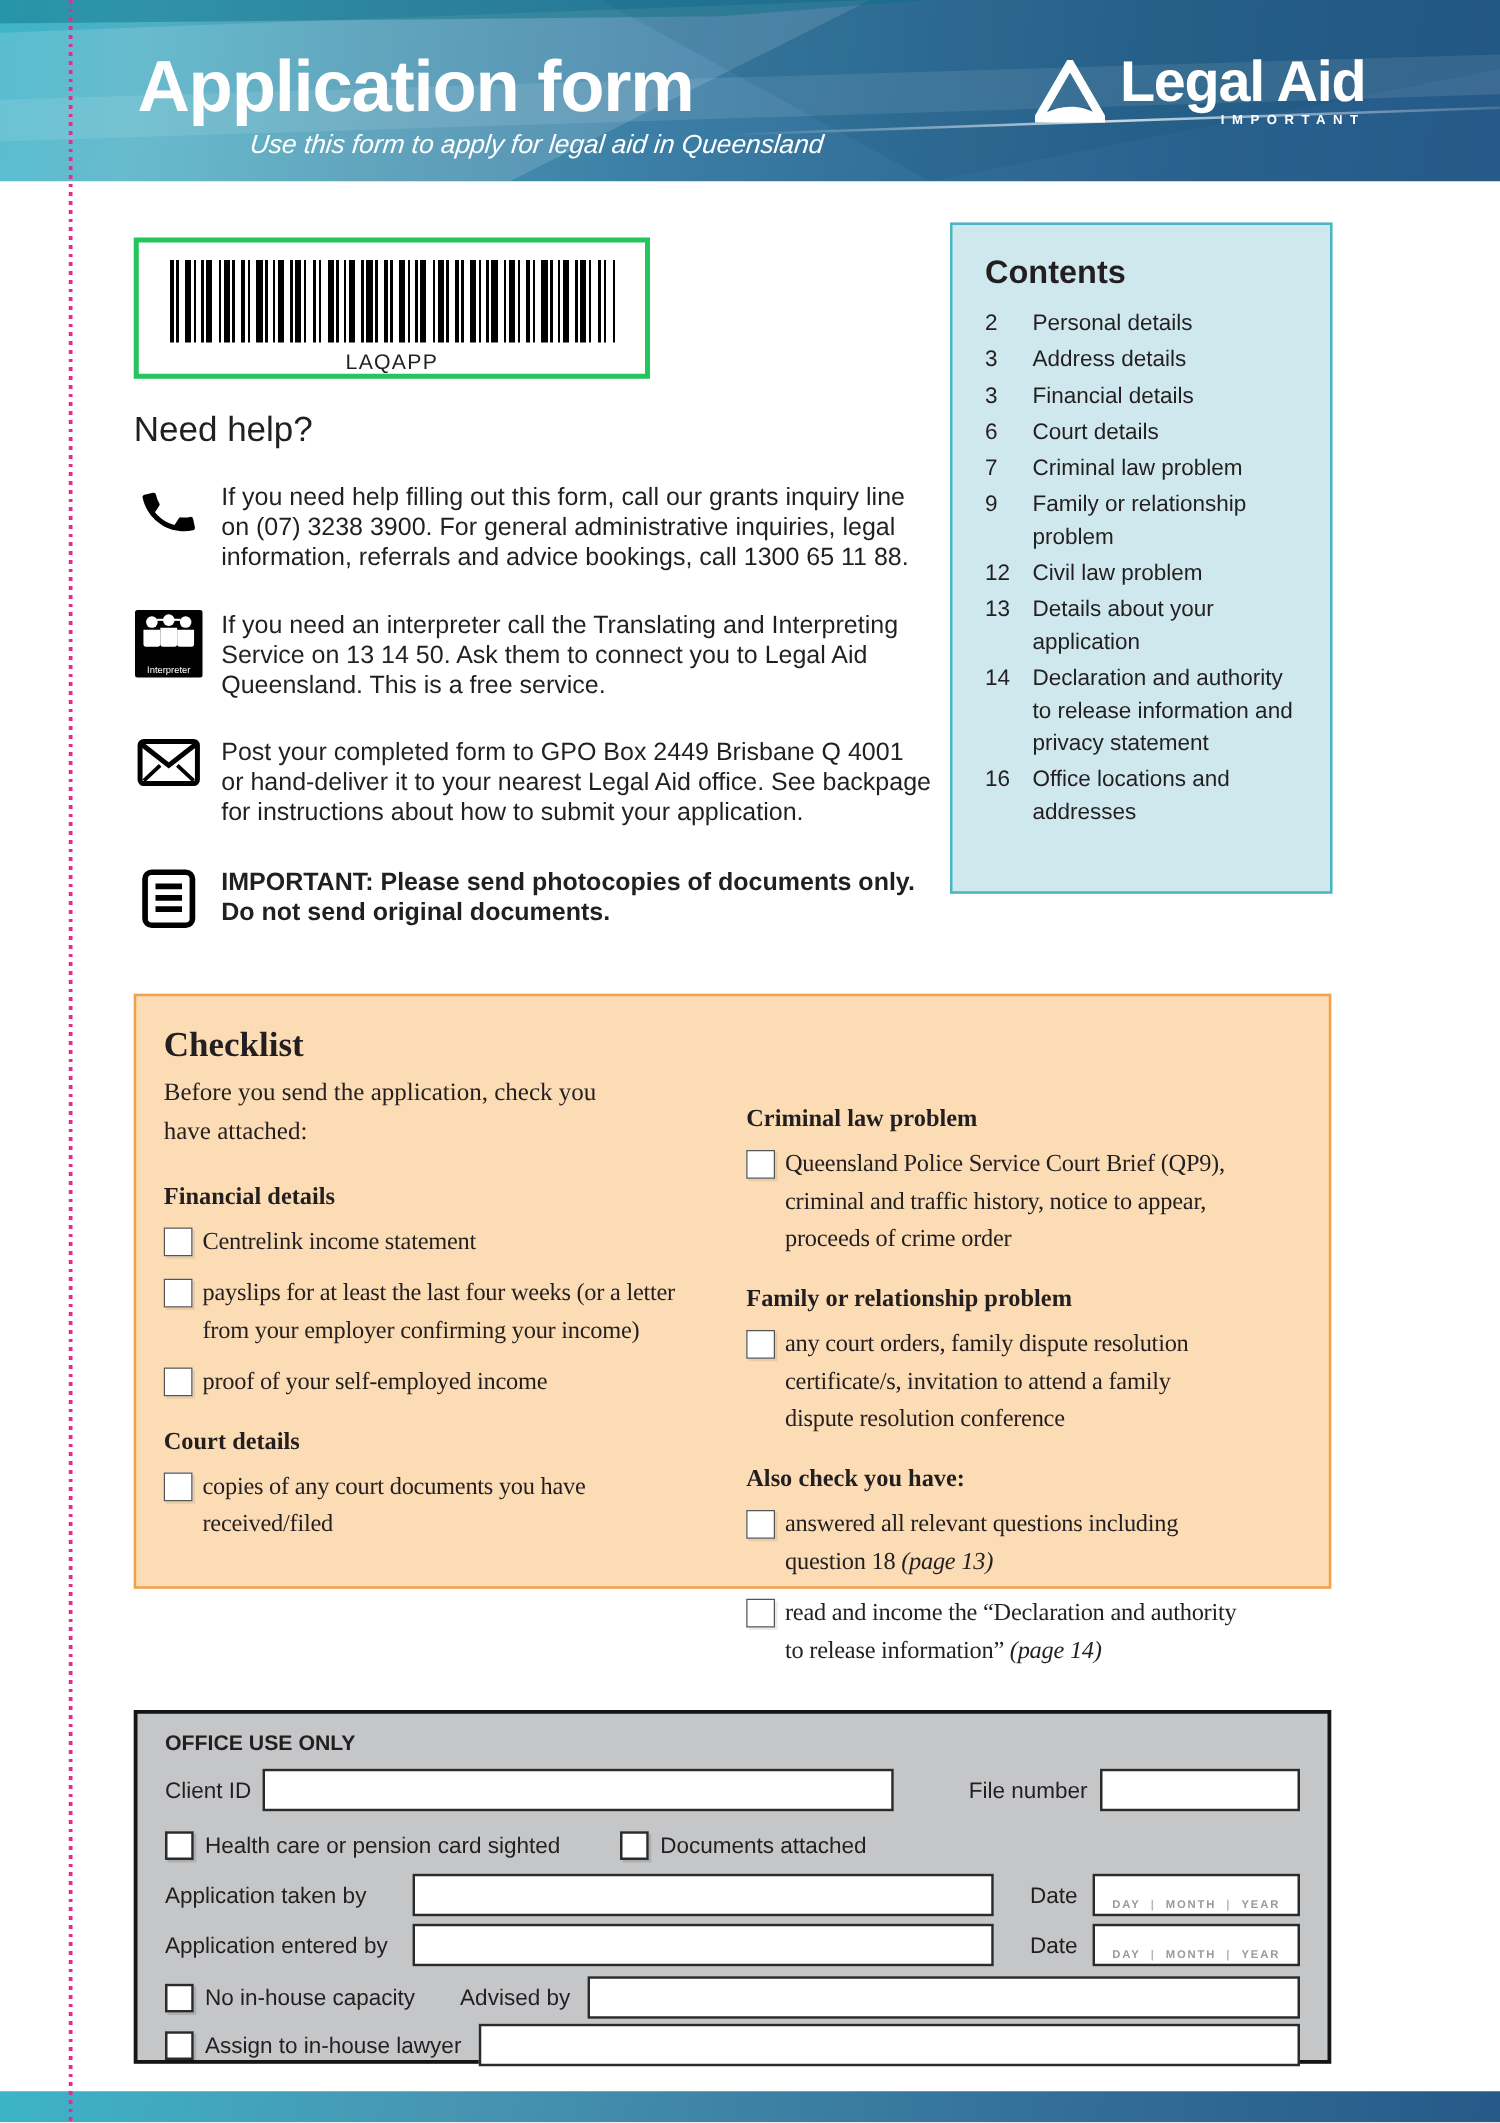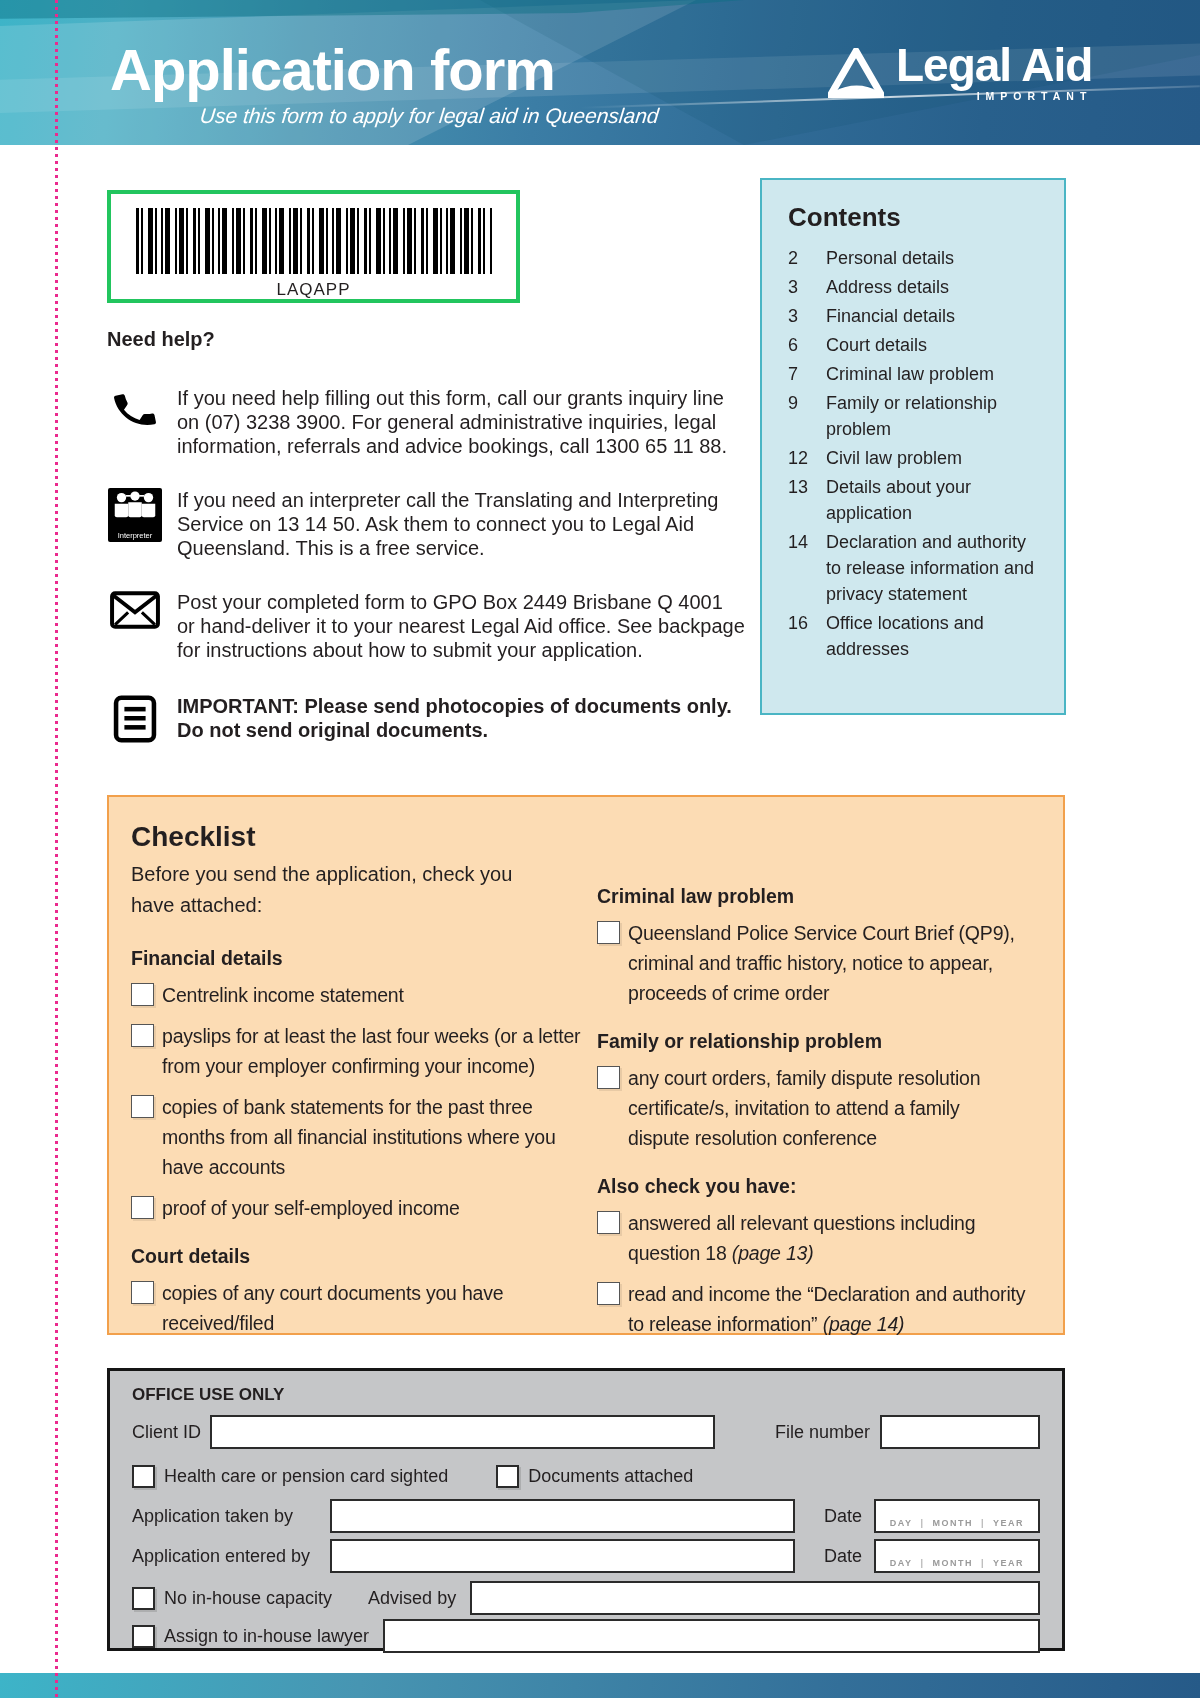--- a/index.html
+++ b/index.html
@@ -37,40 +37,40 @@
   
   .barcode-box{position:absolute;left:107px;top:190px;width:413px;height:113px;border:4px solid #22c55e;background:#fff;}
   .barcode{margin:14px auto 0;width:356px;height:66px;
     background:repeating-linear-gradient(90deg,
       #000 0 3px,#fff 3px 5px,#000 5px 7px,#fff 7px 12px,#000 12px 17px,#fff 17px 19px,
       #000 19px 21px,#fff 21px 25px,#000 25px 27px,#fff 27px 29px,#000 29px 34px,#fff 34px 39px,
       #000 39px 41px,#fff 41px 43px,#000 43px 48px,#fff 48px 50px,#000 50px 52px,#fff 52px 57px);}
   .barcode-label{text-align:center;font-size:17px;margin-top:6px;letter-spacing:1px;}
 
   
-  .nh-heading{position:absolute;left:107px;top:328px;font-size:20px;font-weight:700;}
+  .nh-heading{position:absolute;left:107px;top:328px;font-size:28px;font-weight:400;}
   .help-item{position:absolute;left:107px;width:655px;display:flex;align-items:flex-start;}
   .help-item .icon{width:56px;flex:0 0 56px;display:flex;justify-content:center;}
   .help-item p{margin-left:14px;font-size:20px;line-height:24px;white-space:pre-line;}
   .help-item p.bold{font-weight:700;}
   .hi1{top:386px;} .hi2{top:488px;} .hi3{top:590px;} .hi4{top:694px;}
   .interp-icon{position:relative;width:54px;height:54px;background:#000;border-radius:2px;}
   .interp-label{position:absolute;bottom:2px;left:0;right:0;text-align:center;color:#fff;font-size:7.5px;}
 
   
   .contents-box{position:absolute;left:760px;top:178px;width:306px;height:537px;
     background:var(--contents-bg);border:2.5px solid var(--contents-border);padding:22px 16px 0 26px;}
   .contents-box h2{font-size:26px;font-weight:700;margin-bottom:12px;}
   .toc-row{display:flex;font-size:18px;line-height:26px;margin-bottom:3px;}
   .toc-num{flex:0 0 38px;}
   .toc-label{flex:1;white-space:pre-line;}
 
   
-  .checklist-box{position:absolute;left:107px;top:795px;width:958px;height:540px;
-    background:var(--checklist-bg);border:2.5px solid var(--checklist-border);padding:24px 24px 18px 22px;}
+  .checklist-box{position:absolute;left:107px;top:795px;width:958px;height:476px;
+    background:var(--checklist-bg);border:2.5px solid var(--checklist-border);padding:24px 24px 18px 22px;font-family:Liberation Serif, serif;}
   .checklist-box h2{font-size:28px;font-weight:700;}
   .cl-intro{font-size:20px;line-height:31px;white-space:pre-line;margin-top:6px;}
   .cl-col{position:absolute;width:452px;}
   .cl-left{left:22px;top:150px;}
   .cl-right{left:488px;top:88px;width:452px;}
   .cl-sub{font-size:19.5px;font-weight:700;margin:22px 0 10px;}
   .cl-sub.first{margin-top:0;}
   .check-item{display:flex;align-items:flex-start;margin-bottom:11px;}
   .cb{flex:0 0 23px;width:23px;height:23px;background:#fff;border:1.5px solid #555;
       box-shadow:2px 2px 0 rgba(0,0,0,0.08);margin-top:3px;}
@@ -248,26 +248,20 @@
         <span class="cb"></span>
         <span class="txt"><span>Centrelink income statement</span></span>
       </div>
       <div class="check-item">
         <span class="cb"></span>
         <span class="txt"><span>payslips for at least the last four weeks (or a letter
 from your employer confirming your income)</span></span>
       </div>
       <div class="check-item">
         <span class="cb"></span>
-        <span class="txt"><span>copies of bank statements for the past three
-months from all financial institutions where you
-have accounts</span></span>
-      </div>
-      <div class="check-item">
-        <span class="cb"></span>
         <span class="txt"><span>proof of your self-employed income</span></span>
       </div>
       <div class="cl-sub">Court details</div>
       <div class="check-item">
         <span class="cb"></span>
         <span class="txt"><span>copies of any court documents you have
 received/filed</span></span>
       </div>
     </div>
 

